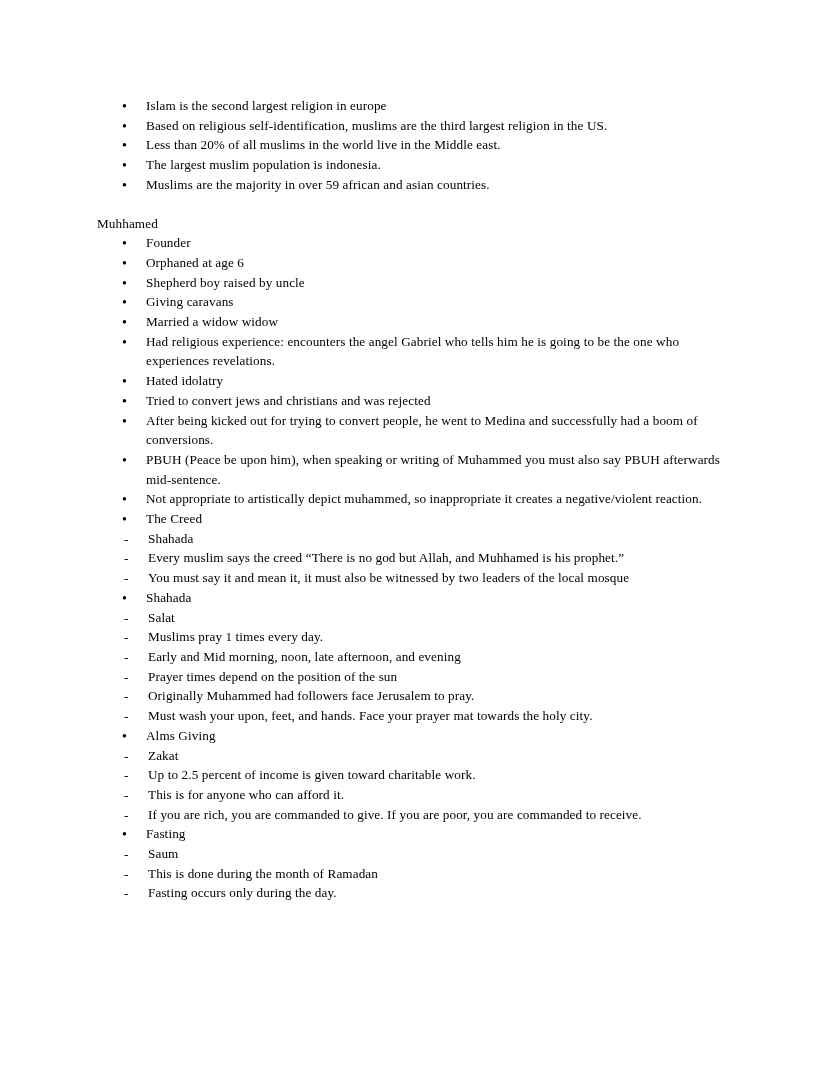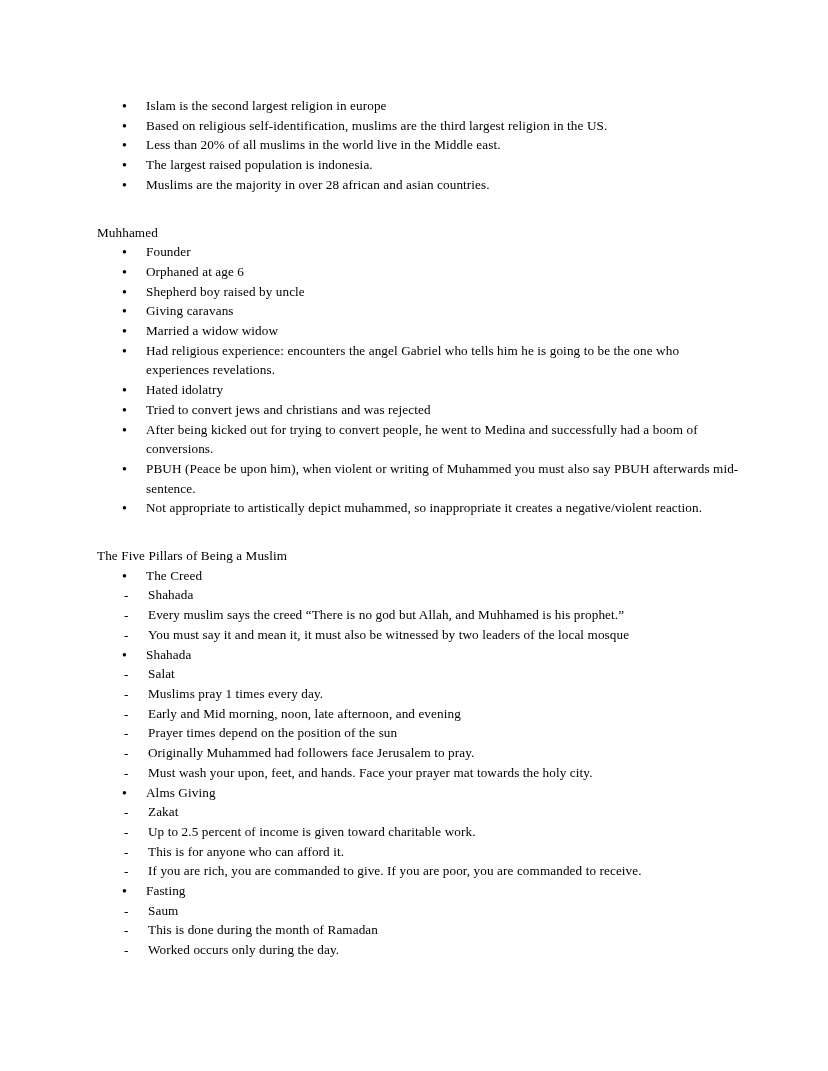--- a/index.html
+++ b/index.html
@@ -24,21 +24,21 @@
     position: absolute;
     left: 97px;
     top: 96px;
     width: 642px;
     font-size: 13.2px;
     line-height: 19.7px;
     letter-spacing: 0.1px;
   }
   .section { margin: 0; }
   .heading {
-    margin-top: 28px;
+    margin-top: 19px;
   }
   .item {
     display: flex;
     padding-left: 25px;
   }
   .marker {
     width: 24px;
     flex-shrink: 0;
   }
   .marker-bullet {
@@ -68,25 +68,25 @@
         <div class="item">
           <span class="marker marker-bullet">●</span>
           <span class="item-text">Based on religious self-identification, muslims are the third largest religion in the US.</span>
         </div>
         <div class="item">
           <span class="marker marker-bullet">●</span>
           <span class="item-text">Less than 20% of all muslims in the world live in the Middle east.</span>
         </div>
         <div class="item">
           <span class="marker marker-bullet">●</span>
-          <span class="item-text">The largest raised population is indonesia.</span>
-        </div>
-        <div class="item">
-          <span class="marker marker-bullet">●</span>
-          <span class="item-text">Muslims are the majority in over 28 african and asian countries.</span>
+          <span class="item-text">The largest muslim population is indonesia.</span>
+        </div>
+        <div class="item">
+          <span class="marker marker-bullet">●</span>
+          <span class="item-text">Muslims are the majority in over 59 african and asian countries.</span>
         </div>
       </div>
       <div class="section">
         <div class="heading">Muhhamed</div>
         <div class="item">
           <span class="marker marker-bullet">●</span>
           <span class="item-text">Founder</span>
         </div>
         <div class="item">
           <span class="marker marker-bullet">●</span>
@@ -115,29 +115,28 @@
         <div class="item">
           <span class="marker marker-bullet">●</span>
           <span class="item-text">Tried to convert jews and christians and was rejected</span>
         </div>
         <div class="item">
           <span class="marker marker-bullet">●</span>
           <span class="item-text">After being kicked out for trying to convert people, he went to Medina and successfully had a boom of conversions.</span>
         </div>
         <div class="item">
           <span class="marker marker-bullet">●</span>
-          <span class="item-text">PBUH (Peace be upon him), when violent or writing of Muhammed you must also say PBUH afterwards mid-sentence.</span>
+          <span class="item-text">PBUH (Peace be upon him), when speaking or writing of Muhammed you must also say PBUH afterwards mid-sentence.</span>
         </div>
         <div class="item">
           <span class="marker marker-bullet">●</span>
           <span class="item-text">Not appropriate to artistically depict muhammed, so inappropriate it creates a negative/violent reaction.</span>
         </div>
       </div>
       <div class="section">
-        <div class="heading">The Five Pillars of Being a Muslim</div>
         <div class="item">
           <span class="marker marker-bullet">●</span>
           <span class="item-text">The Creed</span>
         </div>
         <div class="item">
           <span class="marker marker-dash">-</span>
           <span class="item-text">Shahada</span>
         </div>
         <div class="item">
           <span class="marker marker-dash">-</span>
@@ -202,17 +201,17 @@
         <div class="item">
           <span class="marker marker-dash">-</span>
           <span class="item-text">Saum</span>
         </div>
         <div class="item">
           <span class="marker marker-dash">-</span>
           <span class="item-text">This is done during the month of Ramadan</span>
         </div>
         <div class="item">
           <span class="marker marker-dash">-</span>
-          <span class="item-text">Worked occurs only during the day.</span>
+          <span class="item-text">Fasting occurs only during the day.</span>
         </div>
       </div>
     </div>
 </div>
 
 </body></html>

